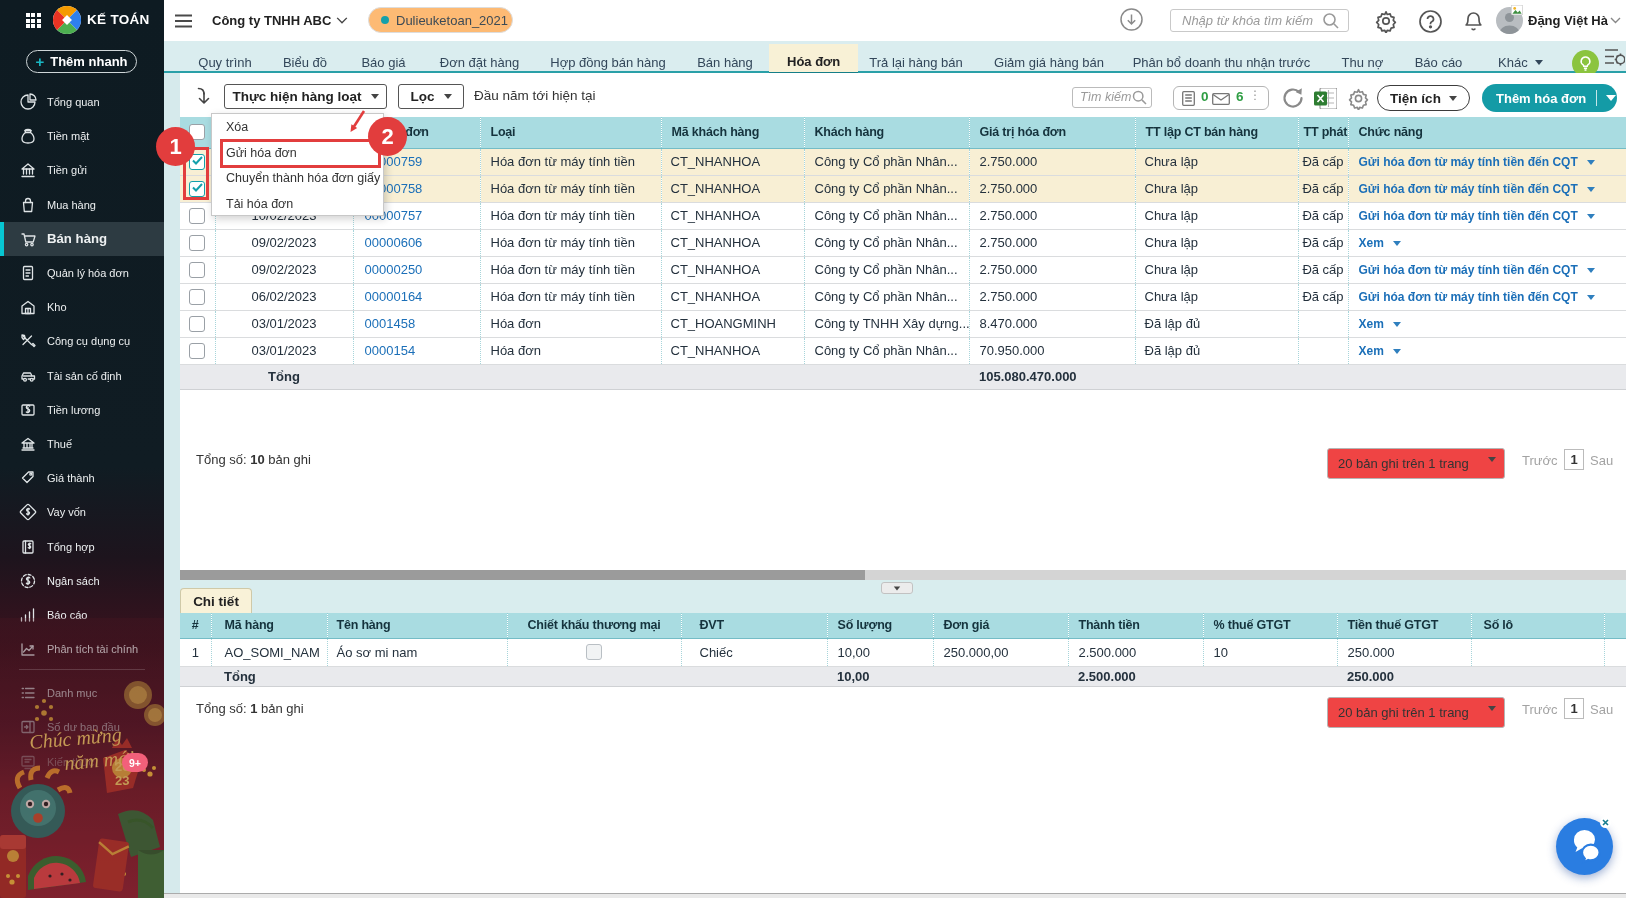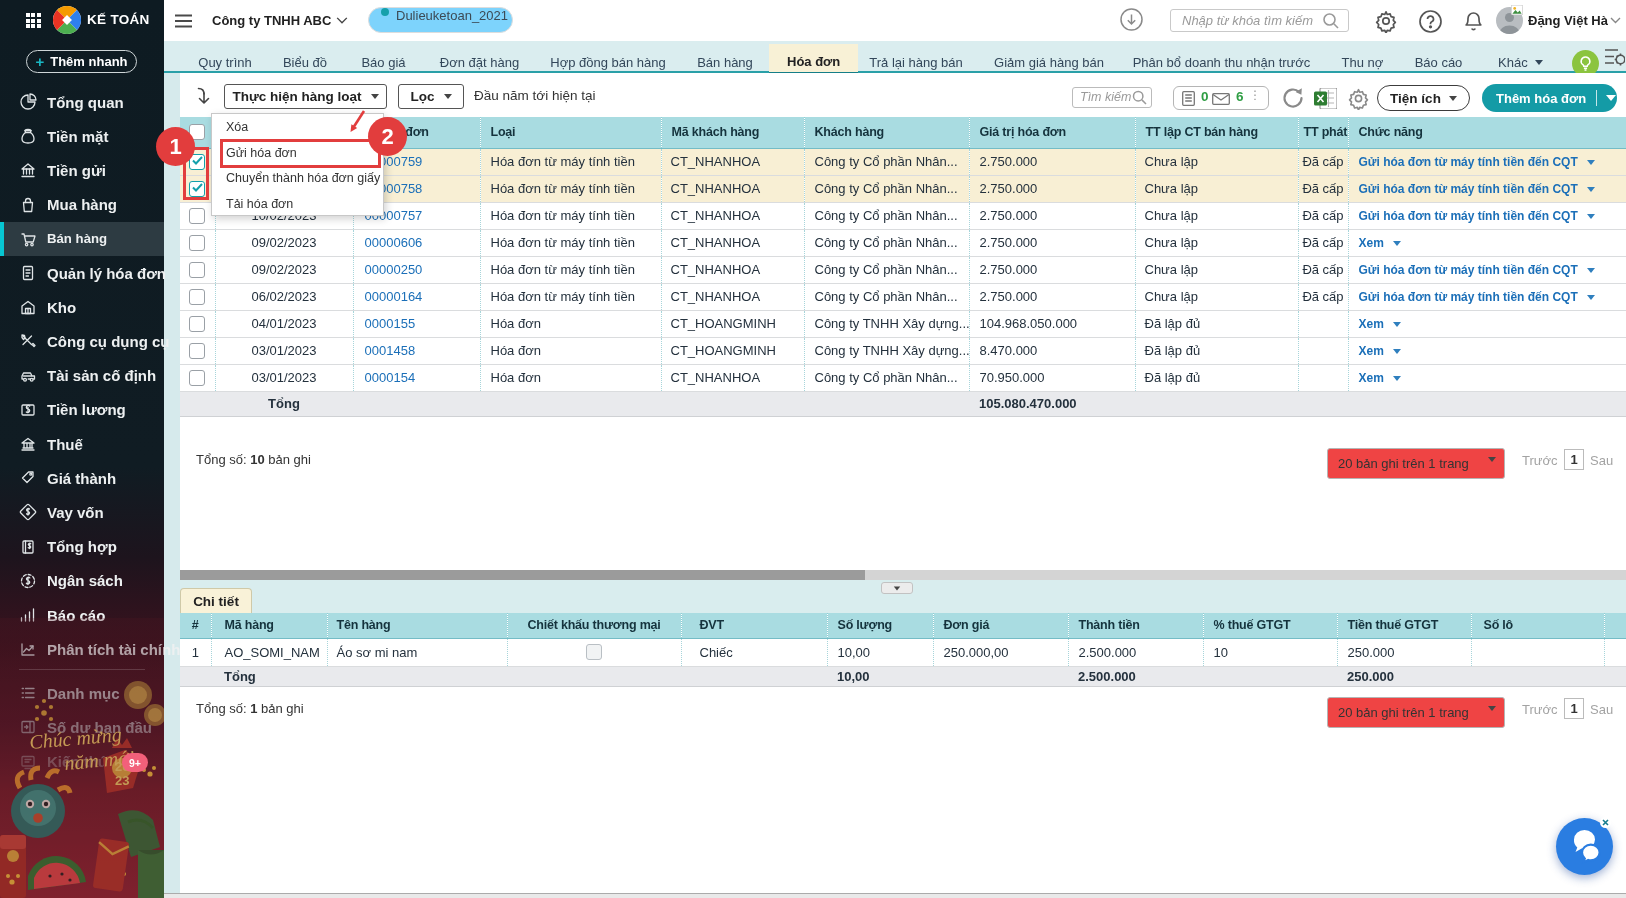--- a/index.html
+++ b/index.html
@@ -9,21 +9,21 @@
 #side{left:0;top:0;width:164px;height:898px;z-index:5;
 background:linear-gradient(180deg,#0e1b22 0%,#101c23 52%,#1d141d 62%,#3a121e 72%,#5c1826 80%,#7d2130 88%,#8e2836 100%);}
 #side .logo-row{position:absolute;left:0;top:0;width:164px;height:41px}
 #side .grid9{position:absolute;left:26px;top:13px;width:15px;height:15px;
 background:conic-gradient(#fff 0 100%);-webkit-mask:repeating-linear-gradient(0deg,#000 0 4px,transparent 4px 5.5px),repeating-linear-gradient(90deg,#000 0 4px,transparent 4px 5.5px);
 -webkit-mask-composite:source-in;mask-composite:intersect}
 .logocircle{position:absolute;left:53px;top:6px}
 .brand{position:absolute;left:87px;top:12px;color:#fff;font-size:13.5px;font-weight:700;letter-spacing:.3px}
 .addbtn{position:absolute;left:26px;top:50px;width:111px;height:23px;border:1px solid #cfd6d8;border-radius:12px;color:#fff;font-size:13px;font-weight:700;display:flex;align-items:center;justify-content:center}
 .addbtn .pl{color:#19b8c4;font-weight:700;margin-right:6px;font-size:15px;margin-top:-1px}
-.mi{position:absolute;left:0;width:164px;height:34px;display:flex;align-items:center;color:#edf0f1;font-size:15px;font-weight:700;letter-spacing:0;white-space:nowrap}
+.mi{position:absolute;left:0;width:164px;height:34px;display:flex;align-items:center;color:#edf0f1;font-size:11px;font-weight:400;letter-spacing:0;white-space:nowrap}
 .mi svg{margin-left:19px;margin-right:10px;flex:0 0 auto}
 .mi.on{background:#2d3b42;font-weight:700;font-size:13.2px}
 .mi .bar{position:absolute;left:0;top:0;width:4px;height:34px;background:#07c6d2}
 .sep{position:absolute;left:19px;width:126px;height:0;border-top:1px solid rgba(255,255,255,.28)}
 .badge9{position:absolute;left:122px;top:753px;width:26px;height:19px;border-radius:10px;background:#f2607a;color:#fff;font-size:10.5px;font-weight:700;display:flex;align-items:center;justify-content:center;z-index:7}
 
 #gutter{left:164px;top:41px;width:16px;height:852px;background:#d6eaec;z-index:1}
 #bstrip{left:164px;top:893px;width:1462px;height:5px;background:#e9e9e9;border-top:1px solid #ababab;z-index:4}
 #topbar{left:164px;top:0;width:1462px;height:41px;background:#fff;z-index:2}
 #tabbar{left:164px;top:41px;width:1462px;height:32px;background:#daedef;z-index:2;border-bottom:2px solid #2aa0a8}
@@ -308,21 +308,21 @@
 </div>
 <div class="abs" id="topbar">
 
 <svg style="position:absolute;left:11px;top:14px" width="17" height="14" viewBox="0 0 17 14" stroke="#4a4a4a" stroke-width="1.8">
       <path d="M0 1.5h17M0 7h17M0 12.5h17"></path>
     </svg>
 <div style="position:absolute;left:48px;top:13px;font-size:13px;font-weight:700;color:#222">Công ty TNHH ABC</div>
 <svg style="position:absolute;left:172px;top:17px" width="12" height="7" viewBox="0 0 13 8" fill="none" stroke="#444" stroke-width="1.6">
       <path d="M1 1l5.5 5.5L12 1"></path>
     </svg>
-<div style="position:absolute;left:204px;top:7px;width:145px;height:26px;border:1px solid #ddd;border-radius:13px;background:#7dd3fc;display:flex;align-items:flex-start">
+<div style="position:absolute;left:204px;top:7px;width:145px;height:26px;border:1px solid #ddd;border-radius:13px;background:#fdba74;display:flex;align-items:center">
 <span style="width:8px;height:8px;border-radius:50%;background:#16a0ab;margin-left:12px;margin-right:7px"></span>
 <span style="font-size:13px;color:#3c4a55">Dulieuketoan_2021</span>
     </div>
 <svg style="position:absolute;left:956px;top:8px" width="23" height="23" viewBox="0 0 23 23" fill="none" stroke="#8a8a8a" stroke-width="1.5">
       <circle cx="11.5" cy="11.5" r="10.5"></circle>
       <path d="M11.5 6.5v9M7.8 12.3l3.7 3.7 3.7-3.7"></path>
     </svg>
 <div style="position:absolute;left:1006px;top:9px;width:179px;height:23px;border:1px solid #c9c9c9;border-radius:3px;background:#fff"></div>
 <div style="position:absolute;left:1018px;top:13px;font-size:13px;font-style:italic;color:#9a9a9a">Nhập từ khóa tìm kiếm</div>
 <svg style="position:absolute;left:1158px;top:12px" width="18" height="18" viewBox="0 0 18 18" fill="none" stroke="#9a9a9a" stroke-width="1.6">
@@ -529,32 +529,20 @@
           <td class="c" style="padding:0"><span class="cb"></span></td>
           <td class="c">06/02/2023</td>
           <td style="padding-left:11px"><span class="lnk" style="font-weight:400;font-size:13px">00000164</span></td>
           <td>Hóa đơn từ máy tính tiền</td>
           <td style="padding-left:9px">CT_NHANHOA</td>
           <td>Công ty Cổ phần Nhân...</td>
           <td class="r">2.750.000</td>
           <td style="padding-left:9px">Chưa lập</td>
           <td class="c" style="padding:0">Đã cấp</td>
           <td class="r" style="border-right:none;padding-right:20px"><span class="lnk">Gửi hóa đơn từ máy tính tiền đến CQT</span><span class="bcaret"></span></td>
-        </tr>
-<tr>
-          <td class="c" style="padding:0"><span class="cb"></span></td>
-          <td class="c">04/01/2023</td>
-          <td style="padding-left:11px"><span class="lnk" style="font-weight:400;font-size:13px">0000155</span></td>
-          <td>Hóa đơn</td>
-          <td style="padding-left:9px">CT_HOANGMINH</td>
-          <td>Công ty TNHH Xây dựng...</td>
-          <td class="r">104.968.050.000</td>
-          <td style="padding-left:9px">Đã lập đủ</td>
-          <td class="c" style="padding:0"></td>
-          <td class="r" style="border-right:none;padding-right:20px"><span class="lnk">Xem</span><span class="bcaret"></span></td>
         </tr>
 <tr>
           <td class="c" style="padding:0"><span class="cb"></span></td>
           <td class="c">03/01/2023</td>
           <td style="padding-left:11px"><span class="lnk" style="font-weight:400;font-size:13px">0001458</span></td>
           <td>Hóa đơn</td>
           <td style="padding-left:9px">CT_HOANGMINH</td>
           <td>Công ty TNHH Xây dựng...</td>
           <td class="r">8.470.000</td>
           <td style="padding-left:9px">Đã lập đủ</td>

